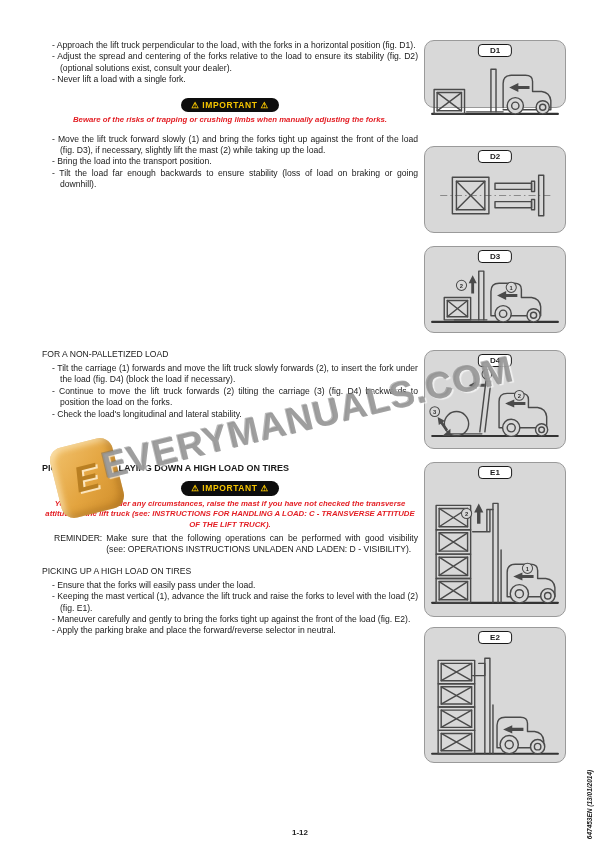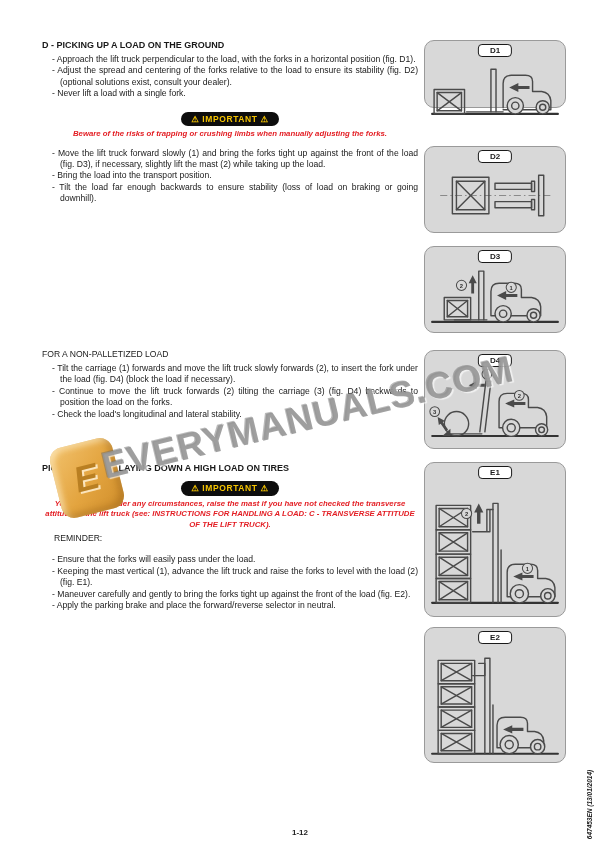--- a/index.html
+++ b/index.html
@@ -79,21 +79,20 @@
   .edge-code { position:absolute; left:543px; top:801px; width:92px;
                transform:rotate(-90deg); font-size:6.5px; font-weight:bold;
                font-style:italic; color:#222; text-align:center; white-space:nowrap; }
 </style>
 </head>
 <body>
 
 <div class="page">
 
   <section class="block" id="block-d">
-    <h1 class="sec-heading">D - PICKING UP A LOAD ON THE GROUND</h1>
     <ul class="dash">
       <li>Approach the lift truck perpendicular to the load, with the forks in a horizontal position (fig. D1).</li>
       <li>Adjust the spread and centering of the forks relative to the load to ensure its stability (fig. D2) (optional solutions exist, consult your dealer).</li>
       <li>Never lift a load with a single fork.</li>
     </ul>
     <div class="badge-row">
       <span class="imp-badge"><span class="tri">⚠</span> <span>IMPORTANT</span> <span class="tri">⚠</span></span>
     </div>
     <p class="warn-red">Beware of the risks of trapping or crushing limbs when manually adjusting the forks.</p>
     <ul class="dash mt">
@@ -113,22 +112,24 @@
   </section>
 
   <section class="block" id="block-high">
     <h1 class="sec-heading">PICKING UP AND LAYING DOWN A HIGH LOAD ON TIRES</h1>
     <div class="badge-row" style="margin-top:2px">
       <span class="imp-badge"><span class="tri">⚠</span> <span>IMPORTANT</span> <span class="tri">⚠</span></span>
     </div>
     <p class="warn-red">You must not, under any circumstances, raise the mast if you have not checked the transverse attitude of the lift truck (see: INSTRUCTIONS FOR HANDLING A LOAD: C - TRANSVERSE ATTITUDE OF THE LIFT TRUCK).</p>
     <div class="reminder">
       <span class="lbl">REMINDER:</span>
+      <span class="txt">Make sure that the following operations can be performed with good visibility (see: OPERATIONS INSTRUCTIONS UNLADEN AND LADEN: D - VISIBILITY).</span>
     </div>
     <div class="gap10"></div>
+    <h2 class="sub-heading">PICKING UP A HIGH LOAD ON TIRES</h2>
     <ul class="dash">
       <li>Ensure that the forks will easily pass under the load.</li>
       <li>Keeping the mast vertical (1), advance the lift truck and raise the forks to level with the load (2) (fig. E1).</li>
       <li>Maneuver carefully and gently to bring the forks tight up against the front of the load (fig. E2).</li>
       <li>Apply the parking brake and place the forward/reverse selector in neutral.</li>
     </ul>
   </section>
 
   <div class="figbox" id="fig-d1">
     <div class="figlabel">D1</div>

